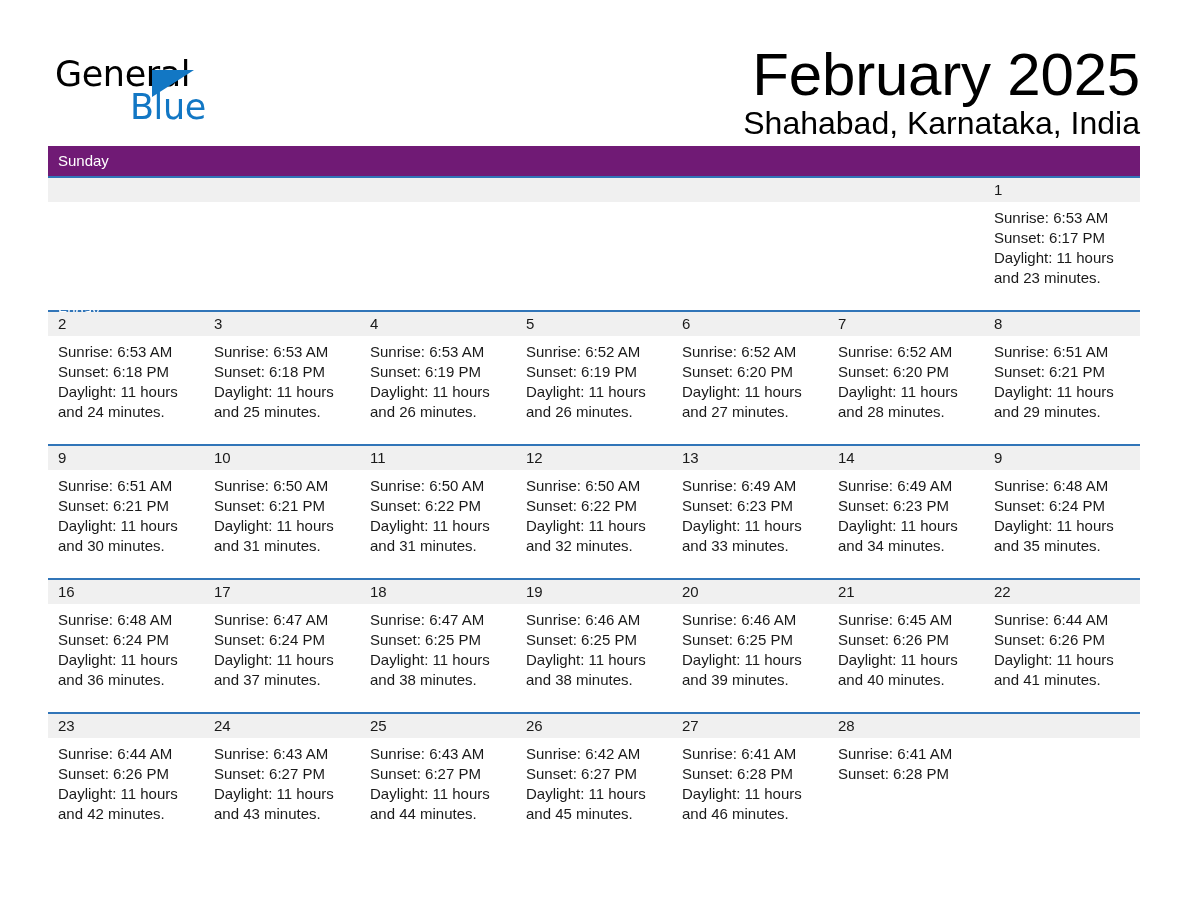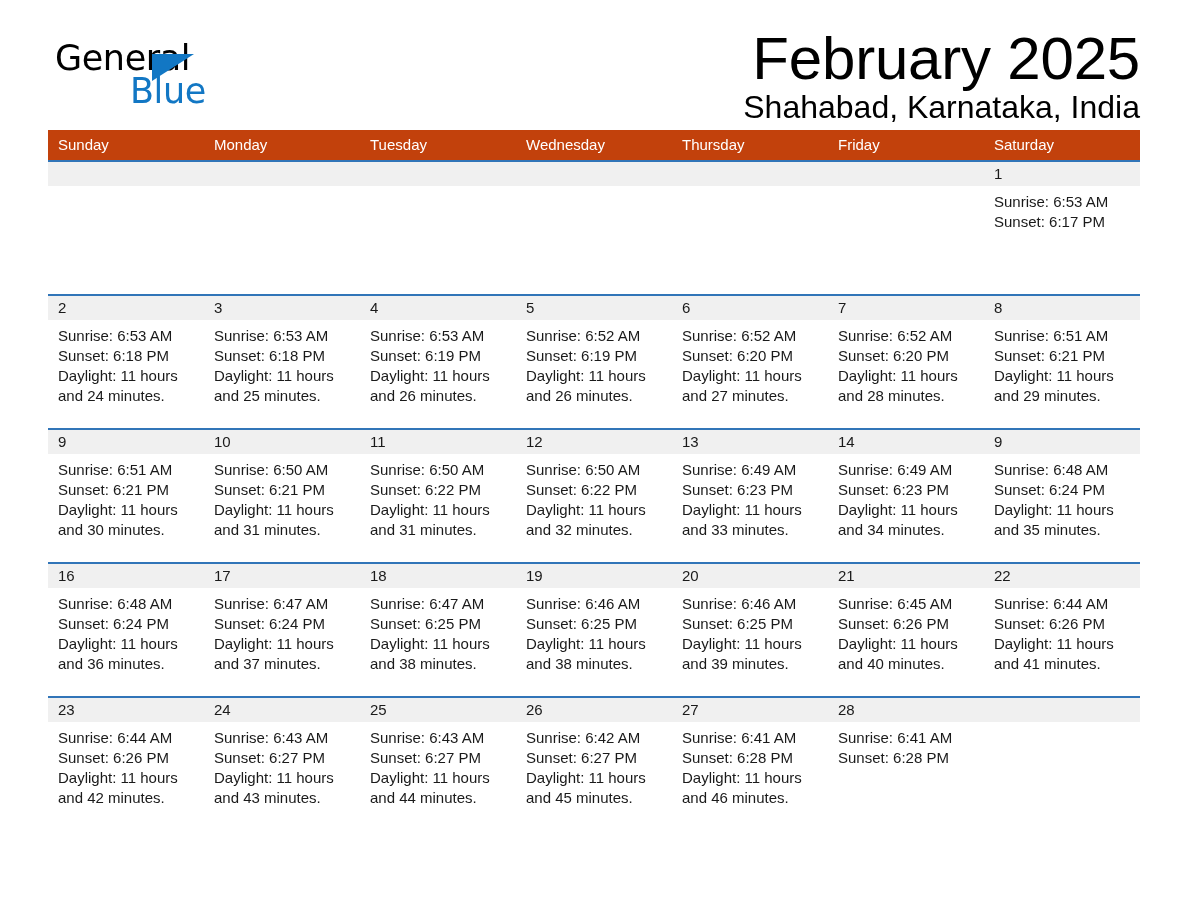--- a/index.html
+++ b/index.html
@@ -12,21 +12,21 @@
     height: 918px;
     font-family: "Liberation Sans", sans-serif;
     color: #1a1a1a;
     overflow: hidden;
   }
   .page {
     position: relative;
     width: 1188px;
     height: 918px;
     box-sizing: border-box;
-    padding: 0 48px;
+    padding: 16px 48px;
   }
 
   
   .header {
     position: relative;
     height: 118px;
     display: flex;
     align-items: flex-start;
     justify-content: space-between;
   }
@@ -89,22 +89,23 @@
     white-space: nowrap;
   }
 
   
   .calendar {
     width: 1092px;
     margin-top: 12px;
   }
   .dow-row {
     display: flex;
-    background: #c2410c;
+    background: #701a75;
     height: 30px;
+    flex-direction: column;
   }
   .dow-cell {
     flex: 1 1 0;
     color: #ffffff;
     font-size: 15px;
     line-height: 30px;
     padding-left: 10px;
     box-sizing: border-box;
     white-space: nowrap;
   }
@@ -228,20 +229,21 @@
           <div></div>
           <div></div>
           <div class="daylight"></div>
         </div>
       </div>
       <div class="day">
         <div class="day-num-band">1</div>
         <div class="day-info">
           <div>Sunrise: 6:53 AM</div>
           <div>Sunset: 6:17 PM</div>
+          <div class="daylight">Daylight: 11 hours and 23 minutes.</div>
         </div>
       </div>
     </div>
 
     <div class="week">
       <div class="day">
         <div class="day-num-band">2</div>
         <div class="day-info">
           <div>Sunrise: 6:53 AM</div>
           <div>Sunset: 6:18 PM</div>

